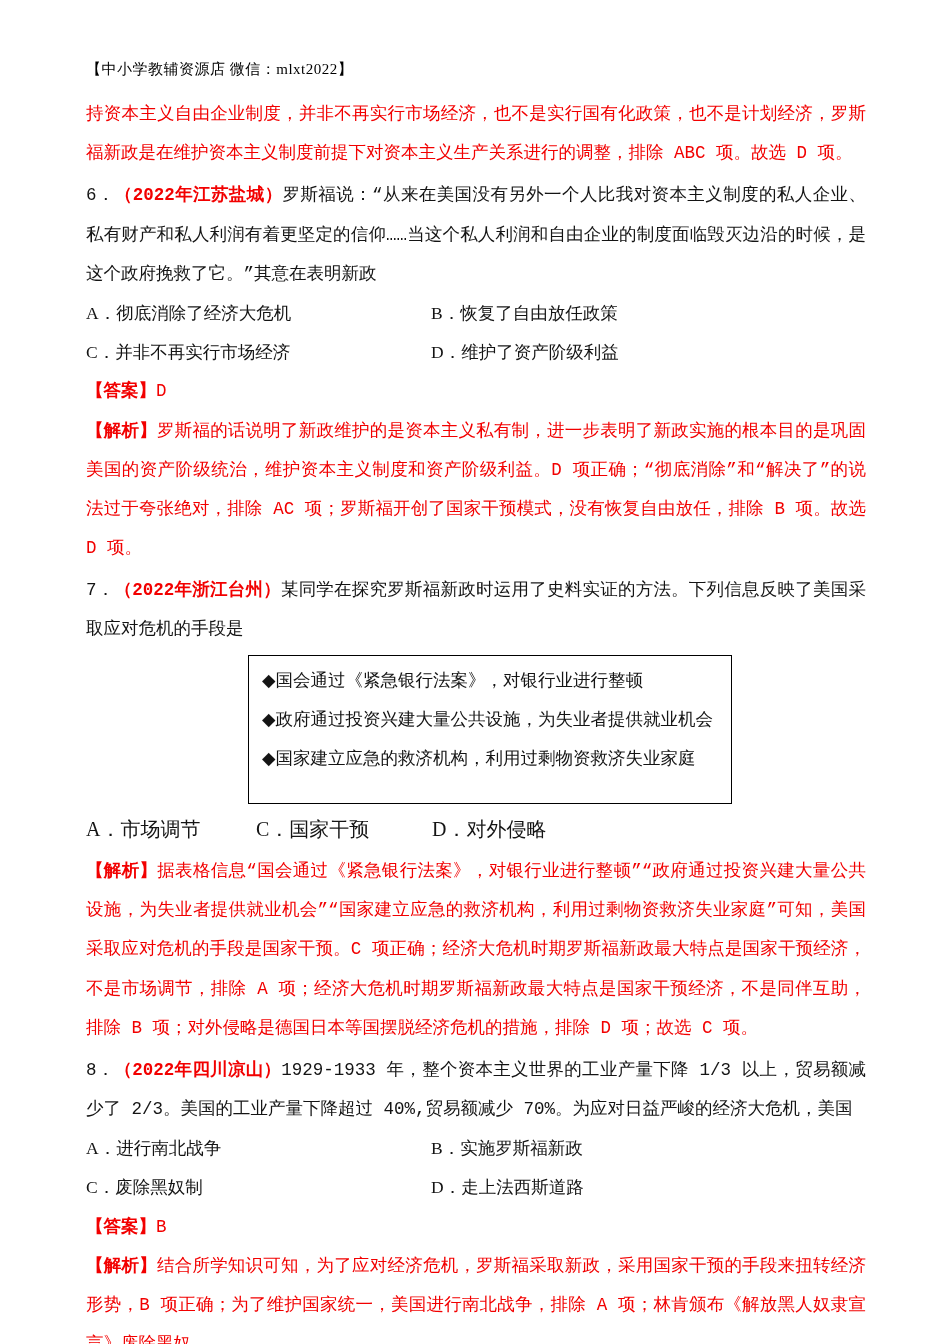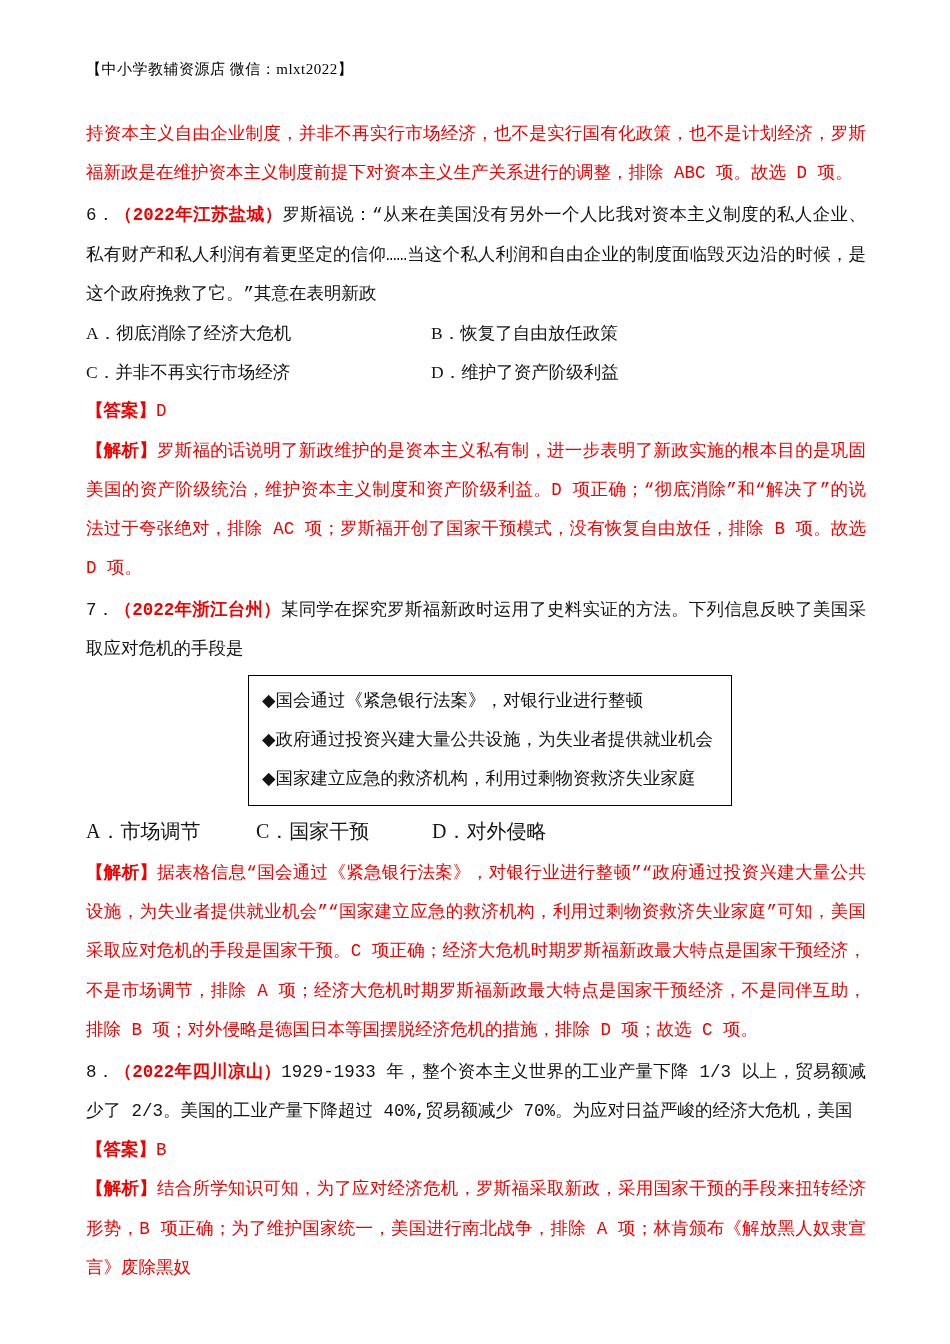--- a/index.html
+++ b/index.html
@@ -11,21 +11,21 @@
   .page {
     width: 950px;
     min-height: 1344px;
     margin: 0 auto;
     background: #ffffff;
     padding: 60px 84px 40px 86px;
   }
   .doc-header {
     font-size: 15px;
     color: #000000;
-    margin-bottom: 36px;
+    margin-bottom: 16px;
     letter-spacing: 0.5px;
   }
   .para {
     font-size: 17.5px;
     line-height: 2.24;
     text-align: justify;
     font-family: Liberation Mono, monospace;
   }
   .red { color: #f20000; }
   .bold { font-weight: bold; }
@@ -39,21 +39,21 @@
   .options-row {
     display: grid;
     grid-template-columns: 170px 176px 171px auto;
     font-size: 20px;
     line-height: 2.24;
   }
   .evidence-box {
     border: 1.5px solid #000000;
     width: fit-content;
     margin: 5px 0 3px 162px;
-    padding: 5px 18px 7px 13px;
+    padding: 5px 18px 25px 13px;
     font-size: 17.5px;
     line-height: 2.24;
   }
   .evidence-box div { white-space: nowrap; }
 </style>
 </head>
 <body>
 
 <div class="page">
 
@@ -83,17 +83,23 @@
     <div class="options-row">
       <span>A．市场调节</span>
       <span>C．国家干预</span>
       <span>D．对外侵略</span>
     </div>
     <p class="para red"><span class="bold">【解析】</span><span>据表格信息“国会通过《紧急银行法案》，对银行业进行整顿”“政府通过投资兴建大量公共设施，为失业者提供就业机会”“国家建立应急的救济机构，利用过剩物资救济失业家庭”可知，美国采取应对危机的手段是国家干预。C 项正确；经济大危机时期罗斯福新政最大特点是国家干预经济，不是市场调节，排除 A 项；经济大危机时期罗斯福新政最大特点是国家干预经济，不是同伴互助，排除 B 项；对外侵略是德国日本等国摆脱经济危机的措施，排除 D 项；故选 C 项。</span></p>
   </div>
 
   <div class="question">
     <p class="para"><span>8．</span><span class="red bold">（2022年四川凉山）</span><span>1929-1933 年，整个资本主义世界的工业产量下降 1/3 以上，贸易额减少了 2/3。美国的工业产量下降超过 40%,贸易额减少 70%。为应对日益严峻的经济大危机，美国</span></p>
+    <div class="options-2col">
+      <span>A．进行南北战争</span>
+      <span>B．实施罗斯福新政</span>
+      <span>C．废除黑奴制</span>
+      <span>D．走上法西斯道路</span>
+    </div>
     <p class="para red"><span class="bold">【答案】</span><span>B</span></p>
     <p class="para red"><span class="bold">【解析】</span><span>结合所学知识可知，为了应对经济危机，罗斯福采取新政，采用国家干预的手段来扭转经济形势，B 项正确；为了维护国家统一，美国进行南北战争，排除 A 项；林肯颁布《解放黑人奴隶宣言》废除黑奴</span></p>
   </div>
 
 </div>
 
 </body></html>

